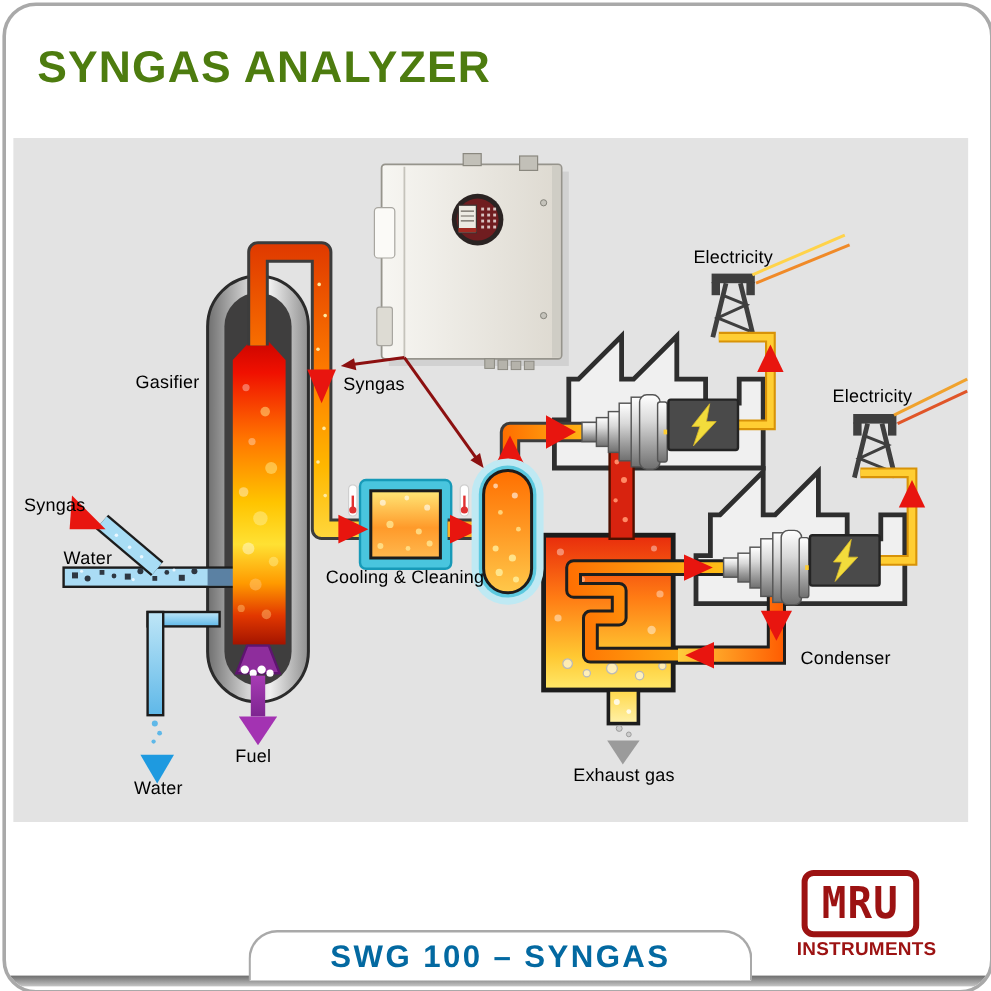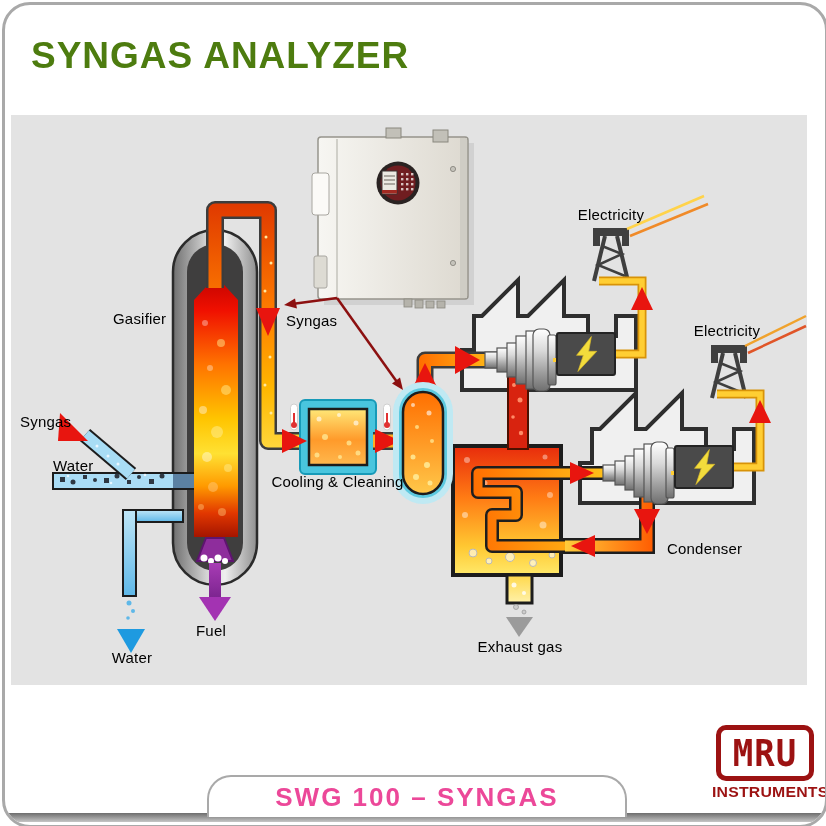--- a/index.html
+++ b/index.html
@@ -19,27 +19,27 @@
     letter-spacing:0.2px;white-space:nowrap;z-index:5;
   }
   .center{text-align:center;}
   .model-tab{
     position:absolute;left:202px;top:770px;width:416px;height:40px;
     background:#fff;border:2.5px solid #a9a9a9;border-bottom:none;
     border-radius:24px 24px 0 0;z-index:6;
     display:flex;align-items:center;justify-content:center;
   }
   .model-tab span{
-    font-size:26px;font-weight:800;color:#ec4899;letter-spacing:2px;
+    font-size:26px;font-weight:800;color:#0369a1;letter-spacing:2px;
   }
   .bottom-band{
     position:absolute;left:0;right:0;bottom:3px;height:9px;
     background:linear-gradient(#6d6d6d,#c6c6c6);z-index:4;
   }
-  .logo{position:absolute;left:708px;top:720px;z-index:6;width:104px;text-align:right;}
+  .logo{position:absolute;left:660px;top:720px;z-index:6;width:104px;text-align:right;}
   .logo-box{
     width:88px;height:46px;margin:0 auto;border:5px solid #9c1212;border-radius:10px;
     display:flex;align-items:center;justify-content:center;
   }
   .logo-box span{
     font-family:"DejaVu Sans Mono",monospace;font-weight:bold;font-size:34px;
     color:#9c1212;letter-spacing:1px;transform:scaleY(1.08);
   }
   .logo-sub{
     margin-top:2px;font-size:15.5px;font-weight:bold;color:#9c1212;

